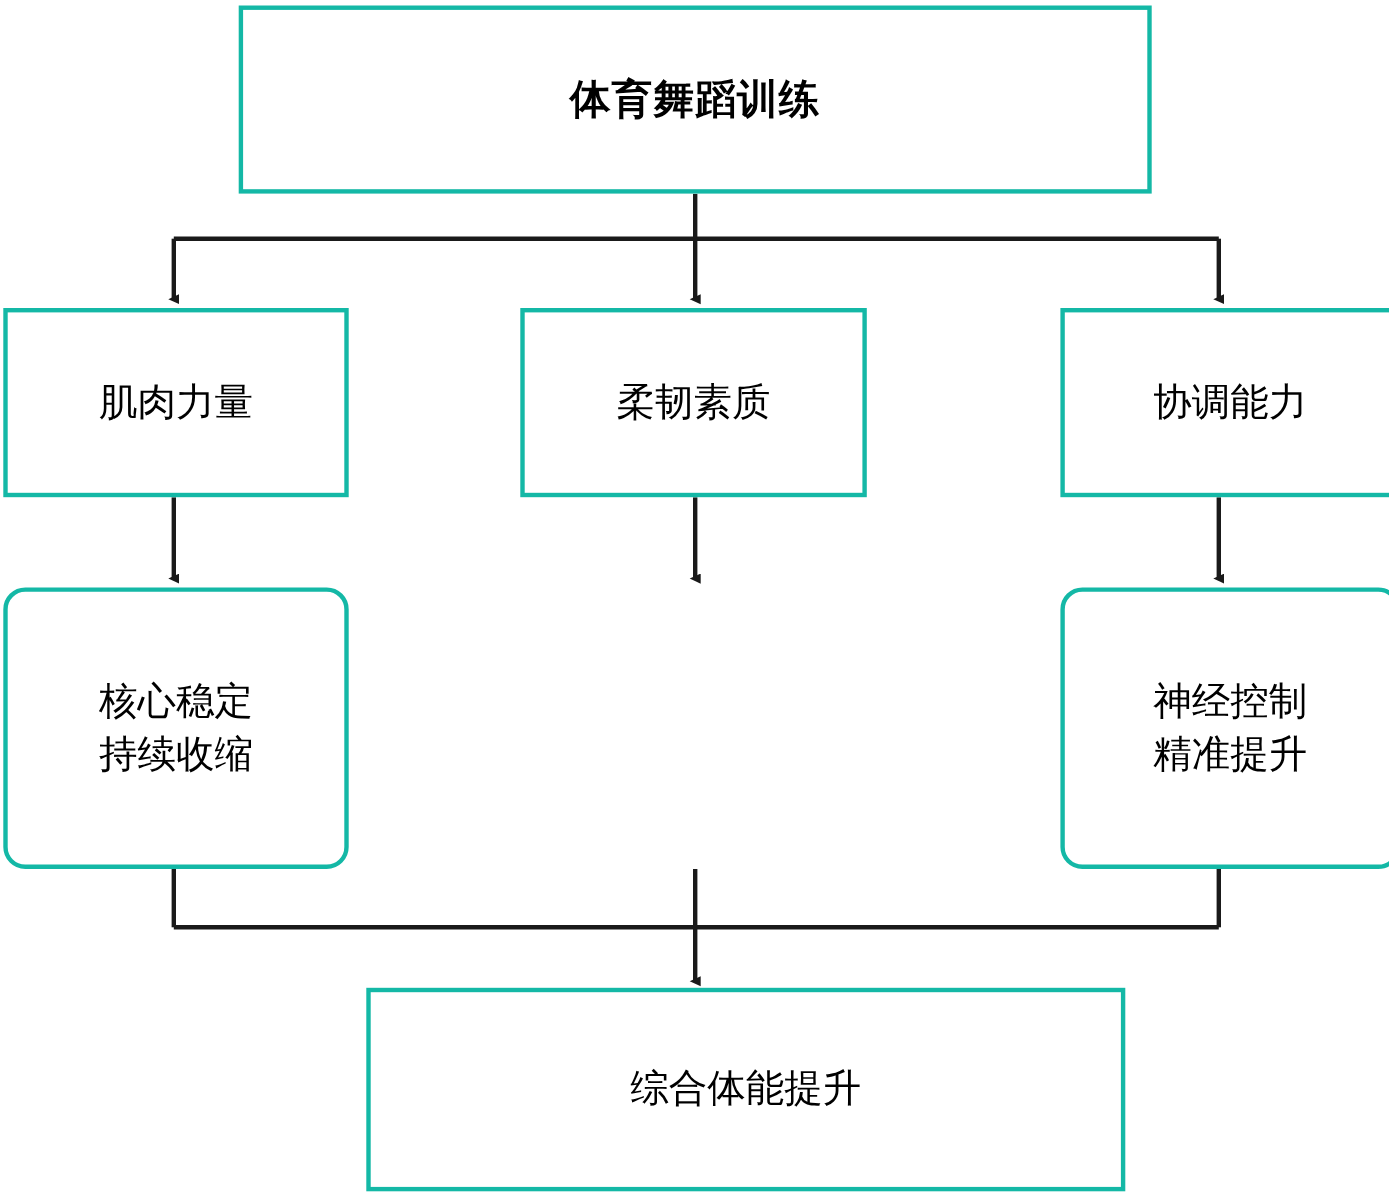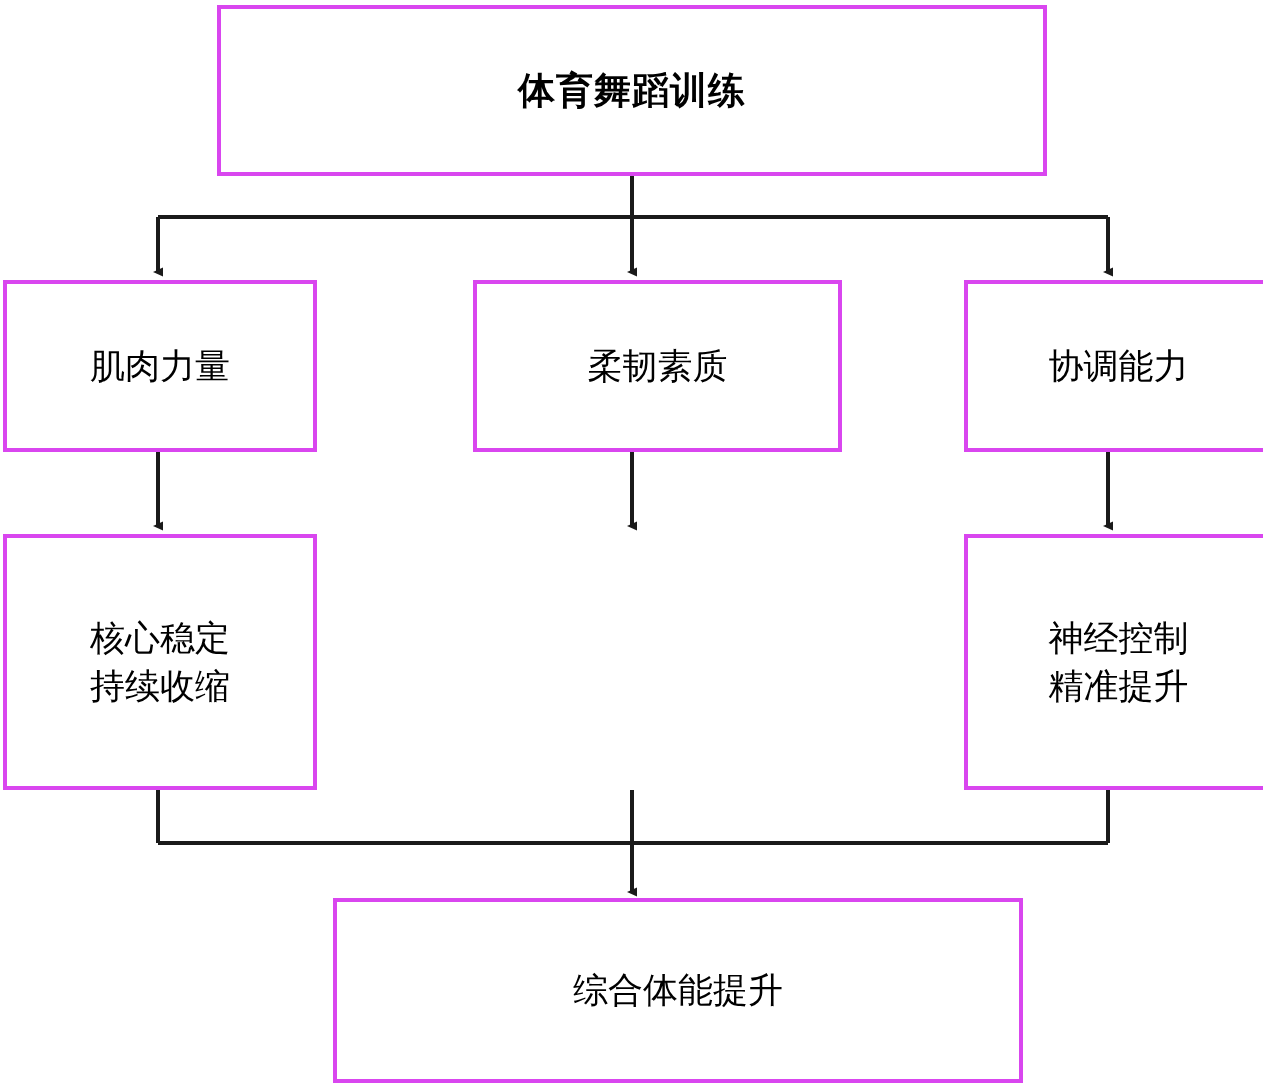--- a/index.html
+++ b/index.html
@@ -23,21 +23,21 @@
     position: absolute;
     left: 0;
     top: 0;
     width: 1263px;
     height: 1088px;
     pointer-events: none;
   }
   .node {
     position: absolute;
     box-sizing: border-box;
-    border: 4px solid #d946ef;
+    border: 4px solid #14b8a6;
     background: #ffffff;
     display: flex;
     align-items: center;
     justify-content: center;
     text-align: center;
     color: #000000;
     line-height: 1.38;
     white-space: pre-line;
   }
   .node-title {
@@ -53,23 +53,24 @@
     top: 280px;
     height: 172px;
     font-size: 35px;
     font-weight: normal;
   }
   .node-r3 {
     top: 534px;
     height: 256px;
     font-size: 35px;
     font-weight: normal;
+    border-radius: 20px;
   }
   .col-left   { left: 3px;   width: 314px; }
-  .col-mid    { left: 473px; width: 369px; }
+  .col-mid    { left: 473px; width: 315px; }
   .col-right  { left: 946px; width: 309px; margin-left: 18px; }
   .node-bottom {
     left: 333px;
     top: 898px;
     width: 690px;
     height: 185px;
     font-size: 35px;
     font-weight: normal;
   }
   .node-label {

